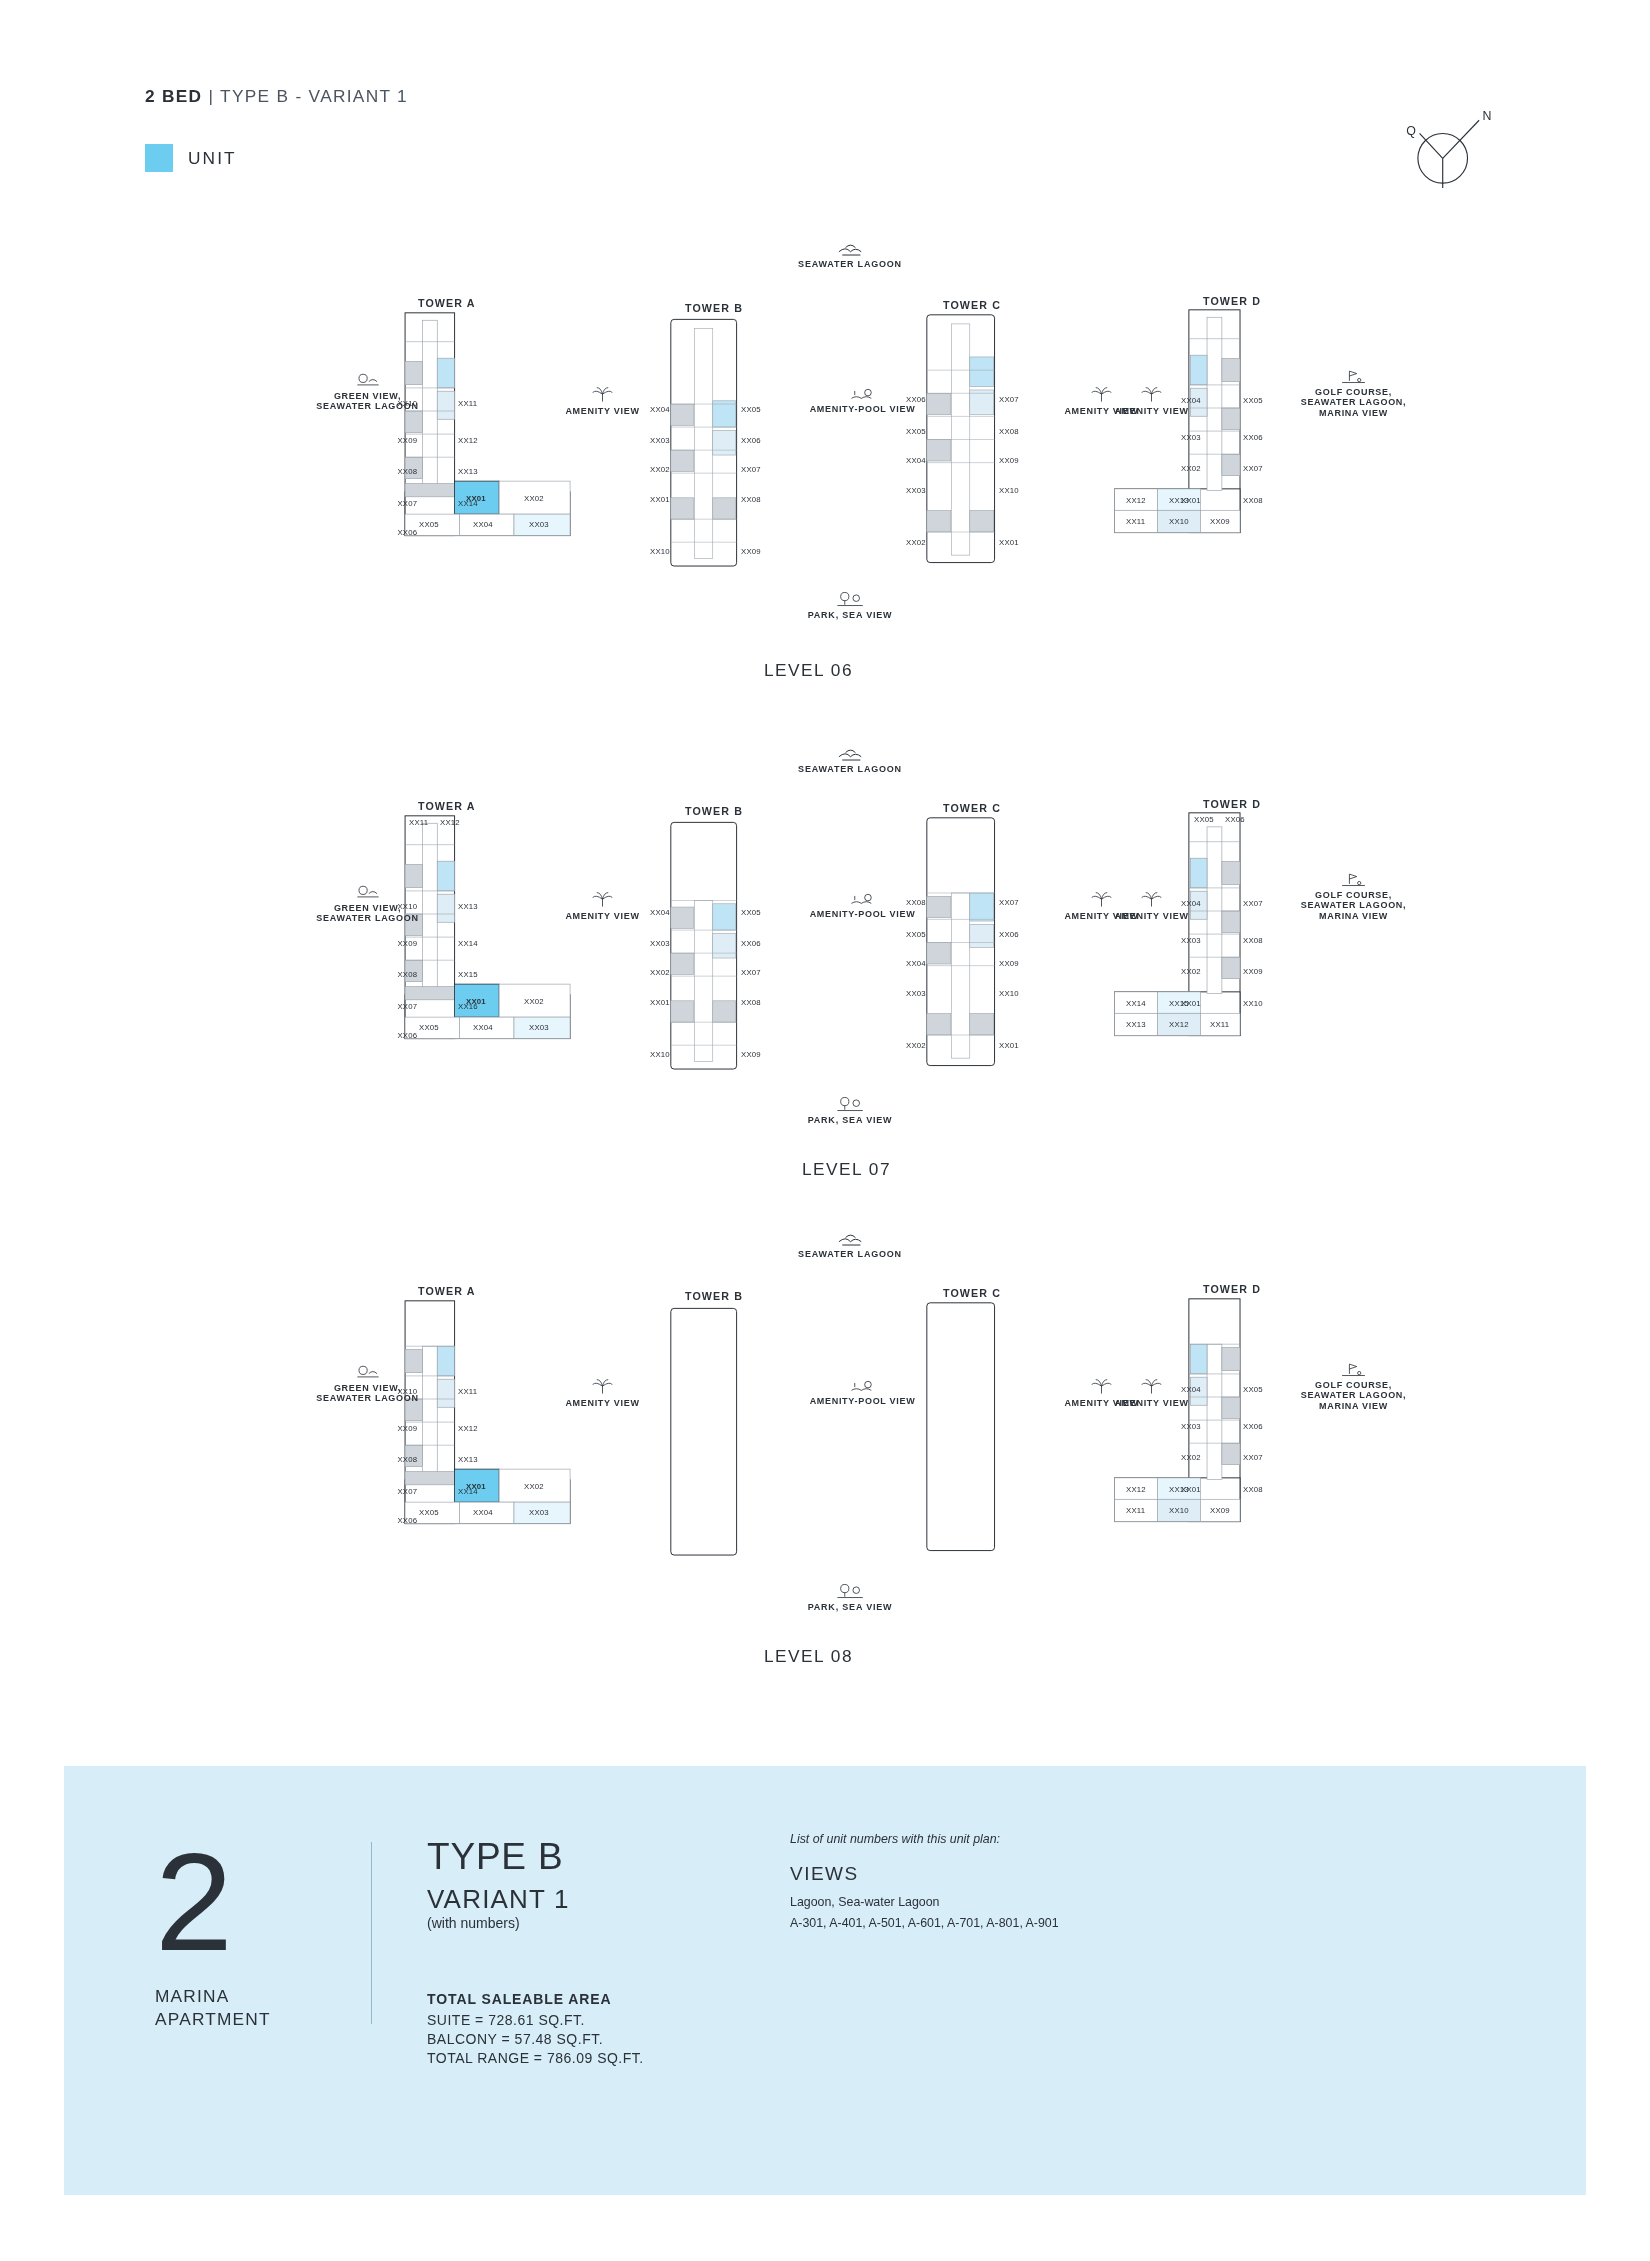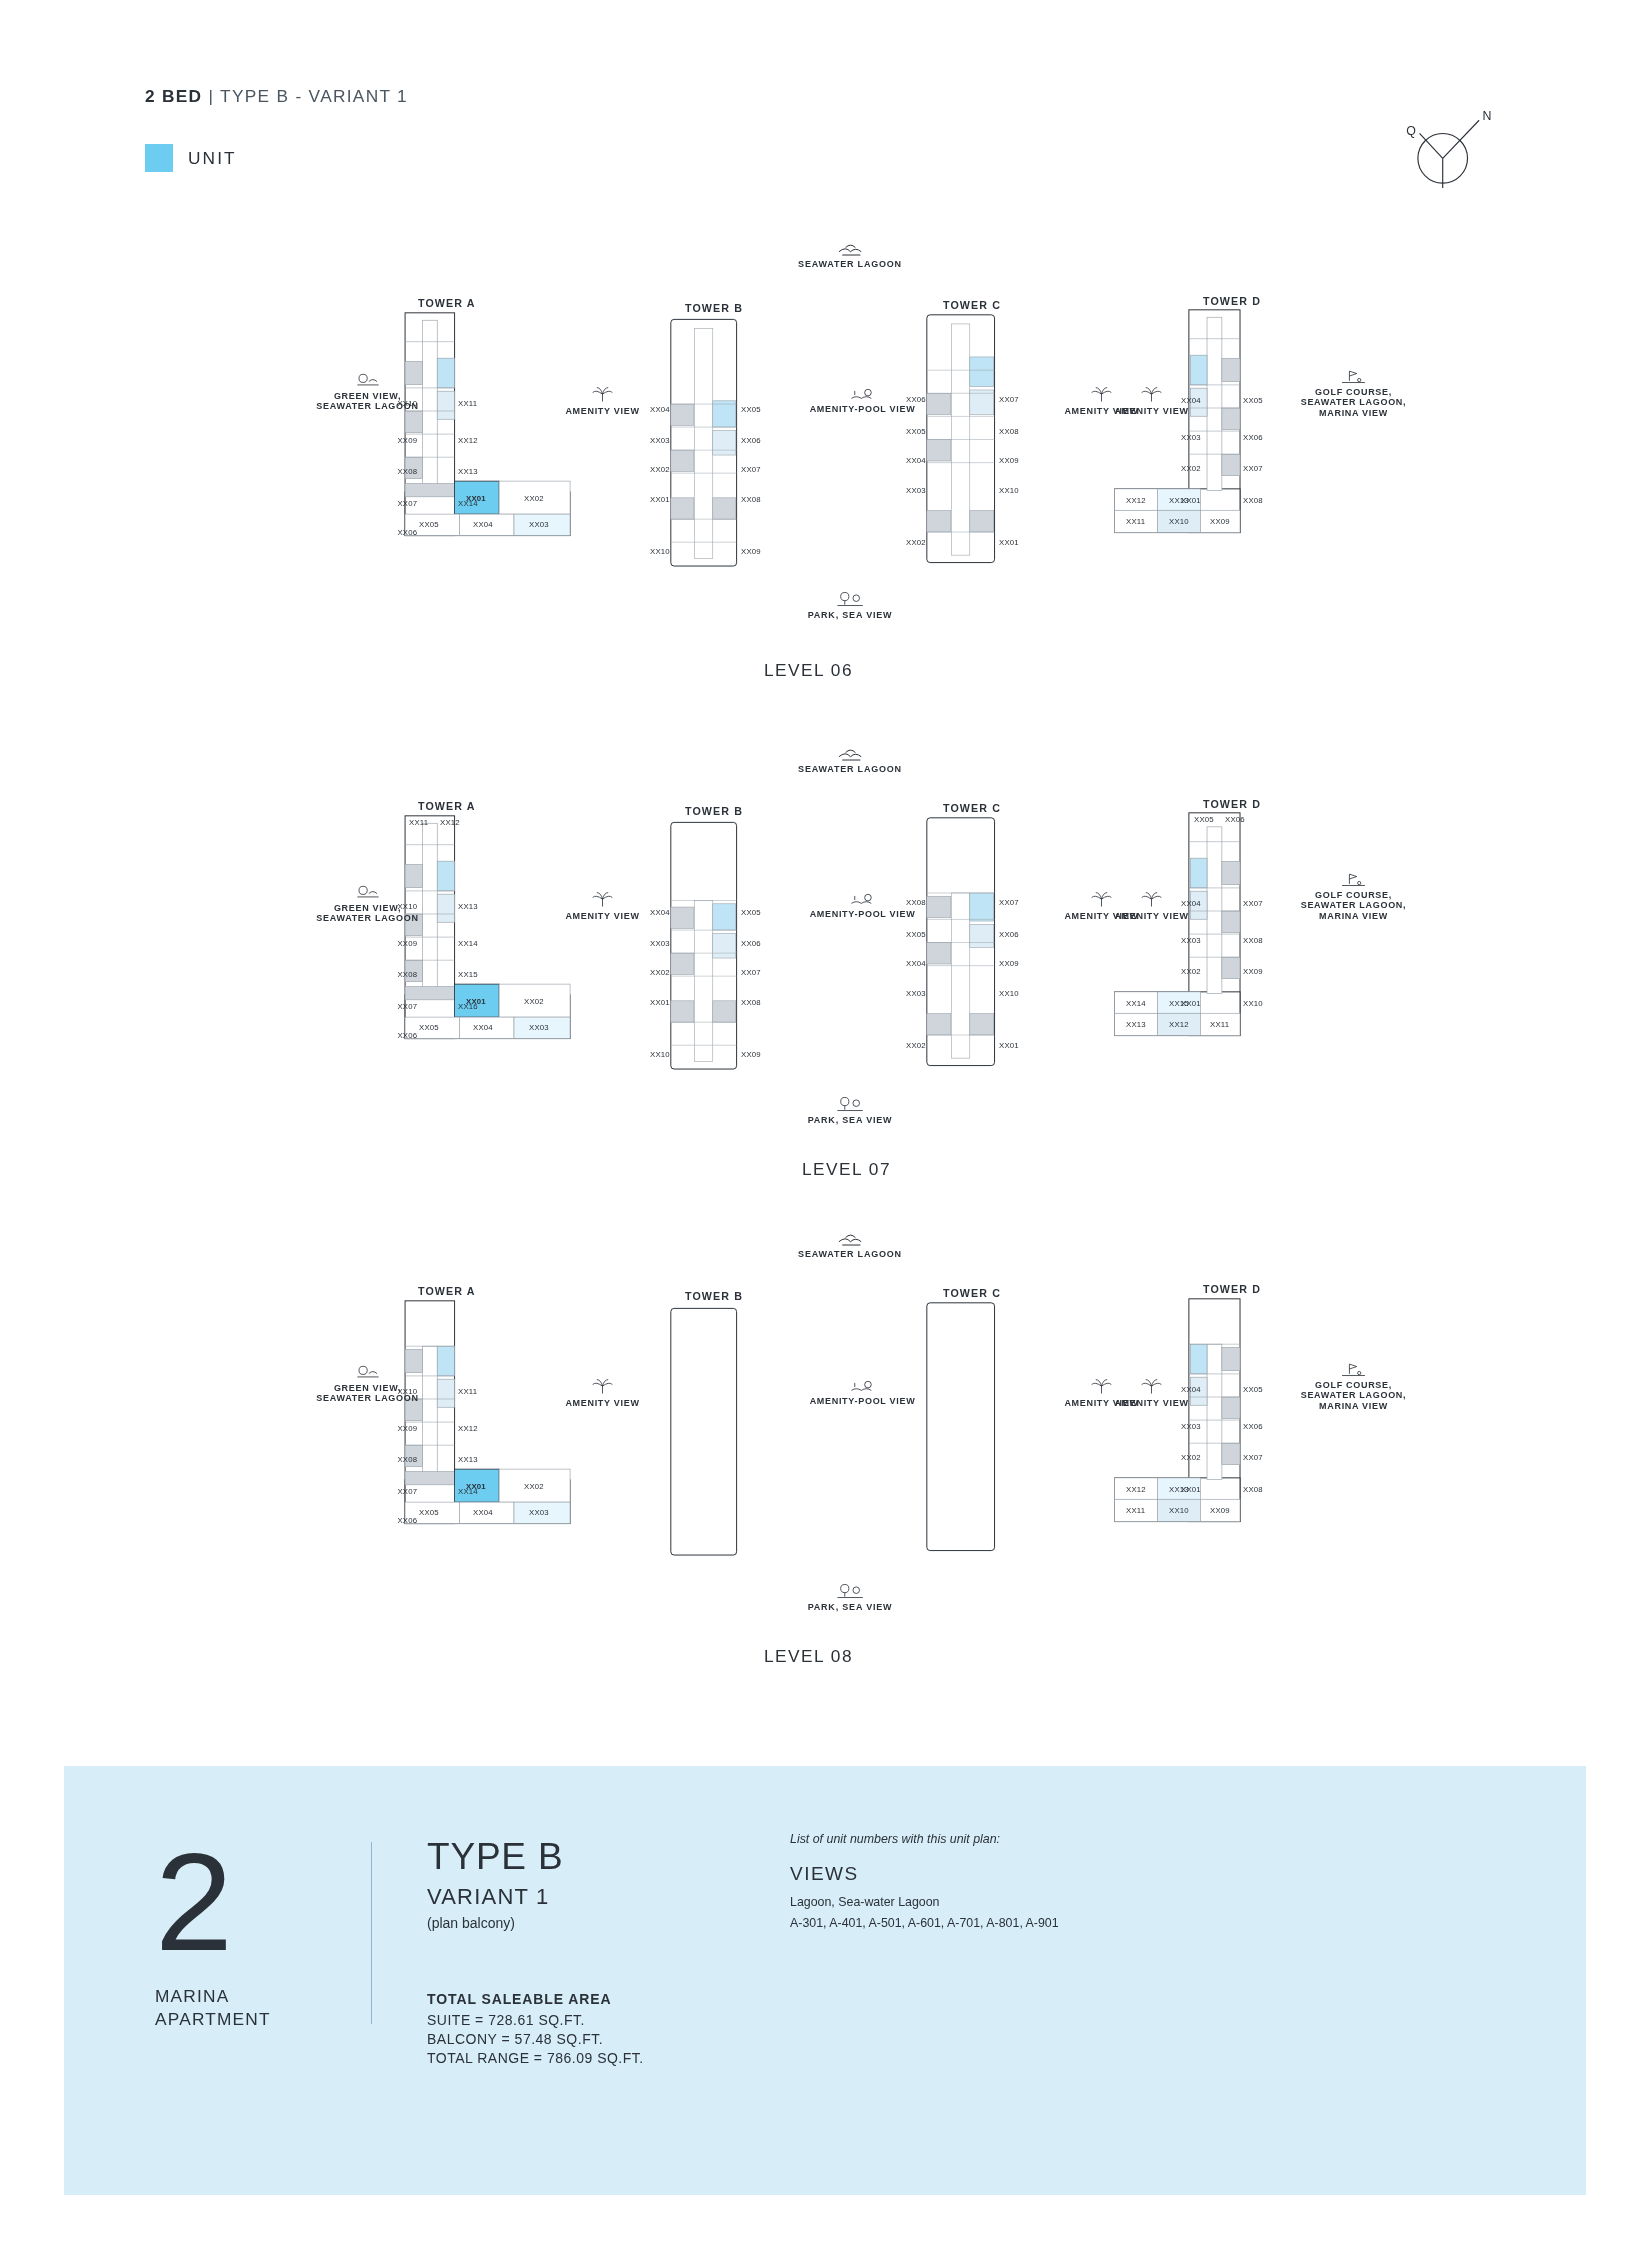--- a/index.html
+++ b/index.html
@@ -164,21 +164,21 @@
     left: 363px;
     top: 70px;
     font-size: 37px;
     letter-spacing: 0.8px;
     color: #2b3138;
   }
   .footer .variant {
     position: absolute;
     left: 363px;
     top: 118px;
-    font-size: 22px;
+    font-size: 26px;
     letter-spacing: 1.2px;
     color: #2b3138;
   }
   .footer .balcony-note {
     position: absolute;
     left: 363px;
     top: 149px;
     font-size: 14px;
     color: #2b3138;
   }
@@ -869,21 +869,21 @@
 
 <div class="footer">
   <div class="bignum">2</div>
   <div class="bedroom">
     <span>MARINA</span><br>
     <span>APARTMENT</span>
   </div>
   <div class="divider"></div>
   <div class="type-name">TYPE B</div>
   <div class="variant">VARIANT 1</div>
-  <div class="balcony-note">(plan balcony)</div>
+  <div class="balcony-note">(with numbers)</div>
   <div class="area-head">TOTAL SALEABLE AREA</div>
   <div class="area-lines">
     <span>SUITE = 728.61 SQ.FT.</span><br>
     <span>BALCONY = 57.48 SQ.FT.</span><br>
     <span>TOTAL RANGE = 786.09 SQ.FT.</span>
   </div>
   <div class="list-note">List of unit numbers with this unit plan:</div>
   <div class="views-head">VIEWS</div>
   <div class="views-body">
     <span>Lagoon, Sea-water Lagoon</span><br>

